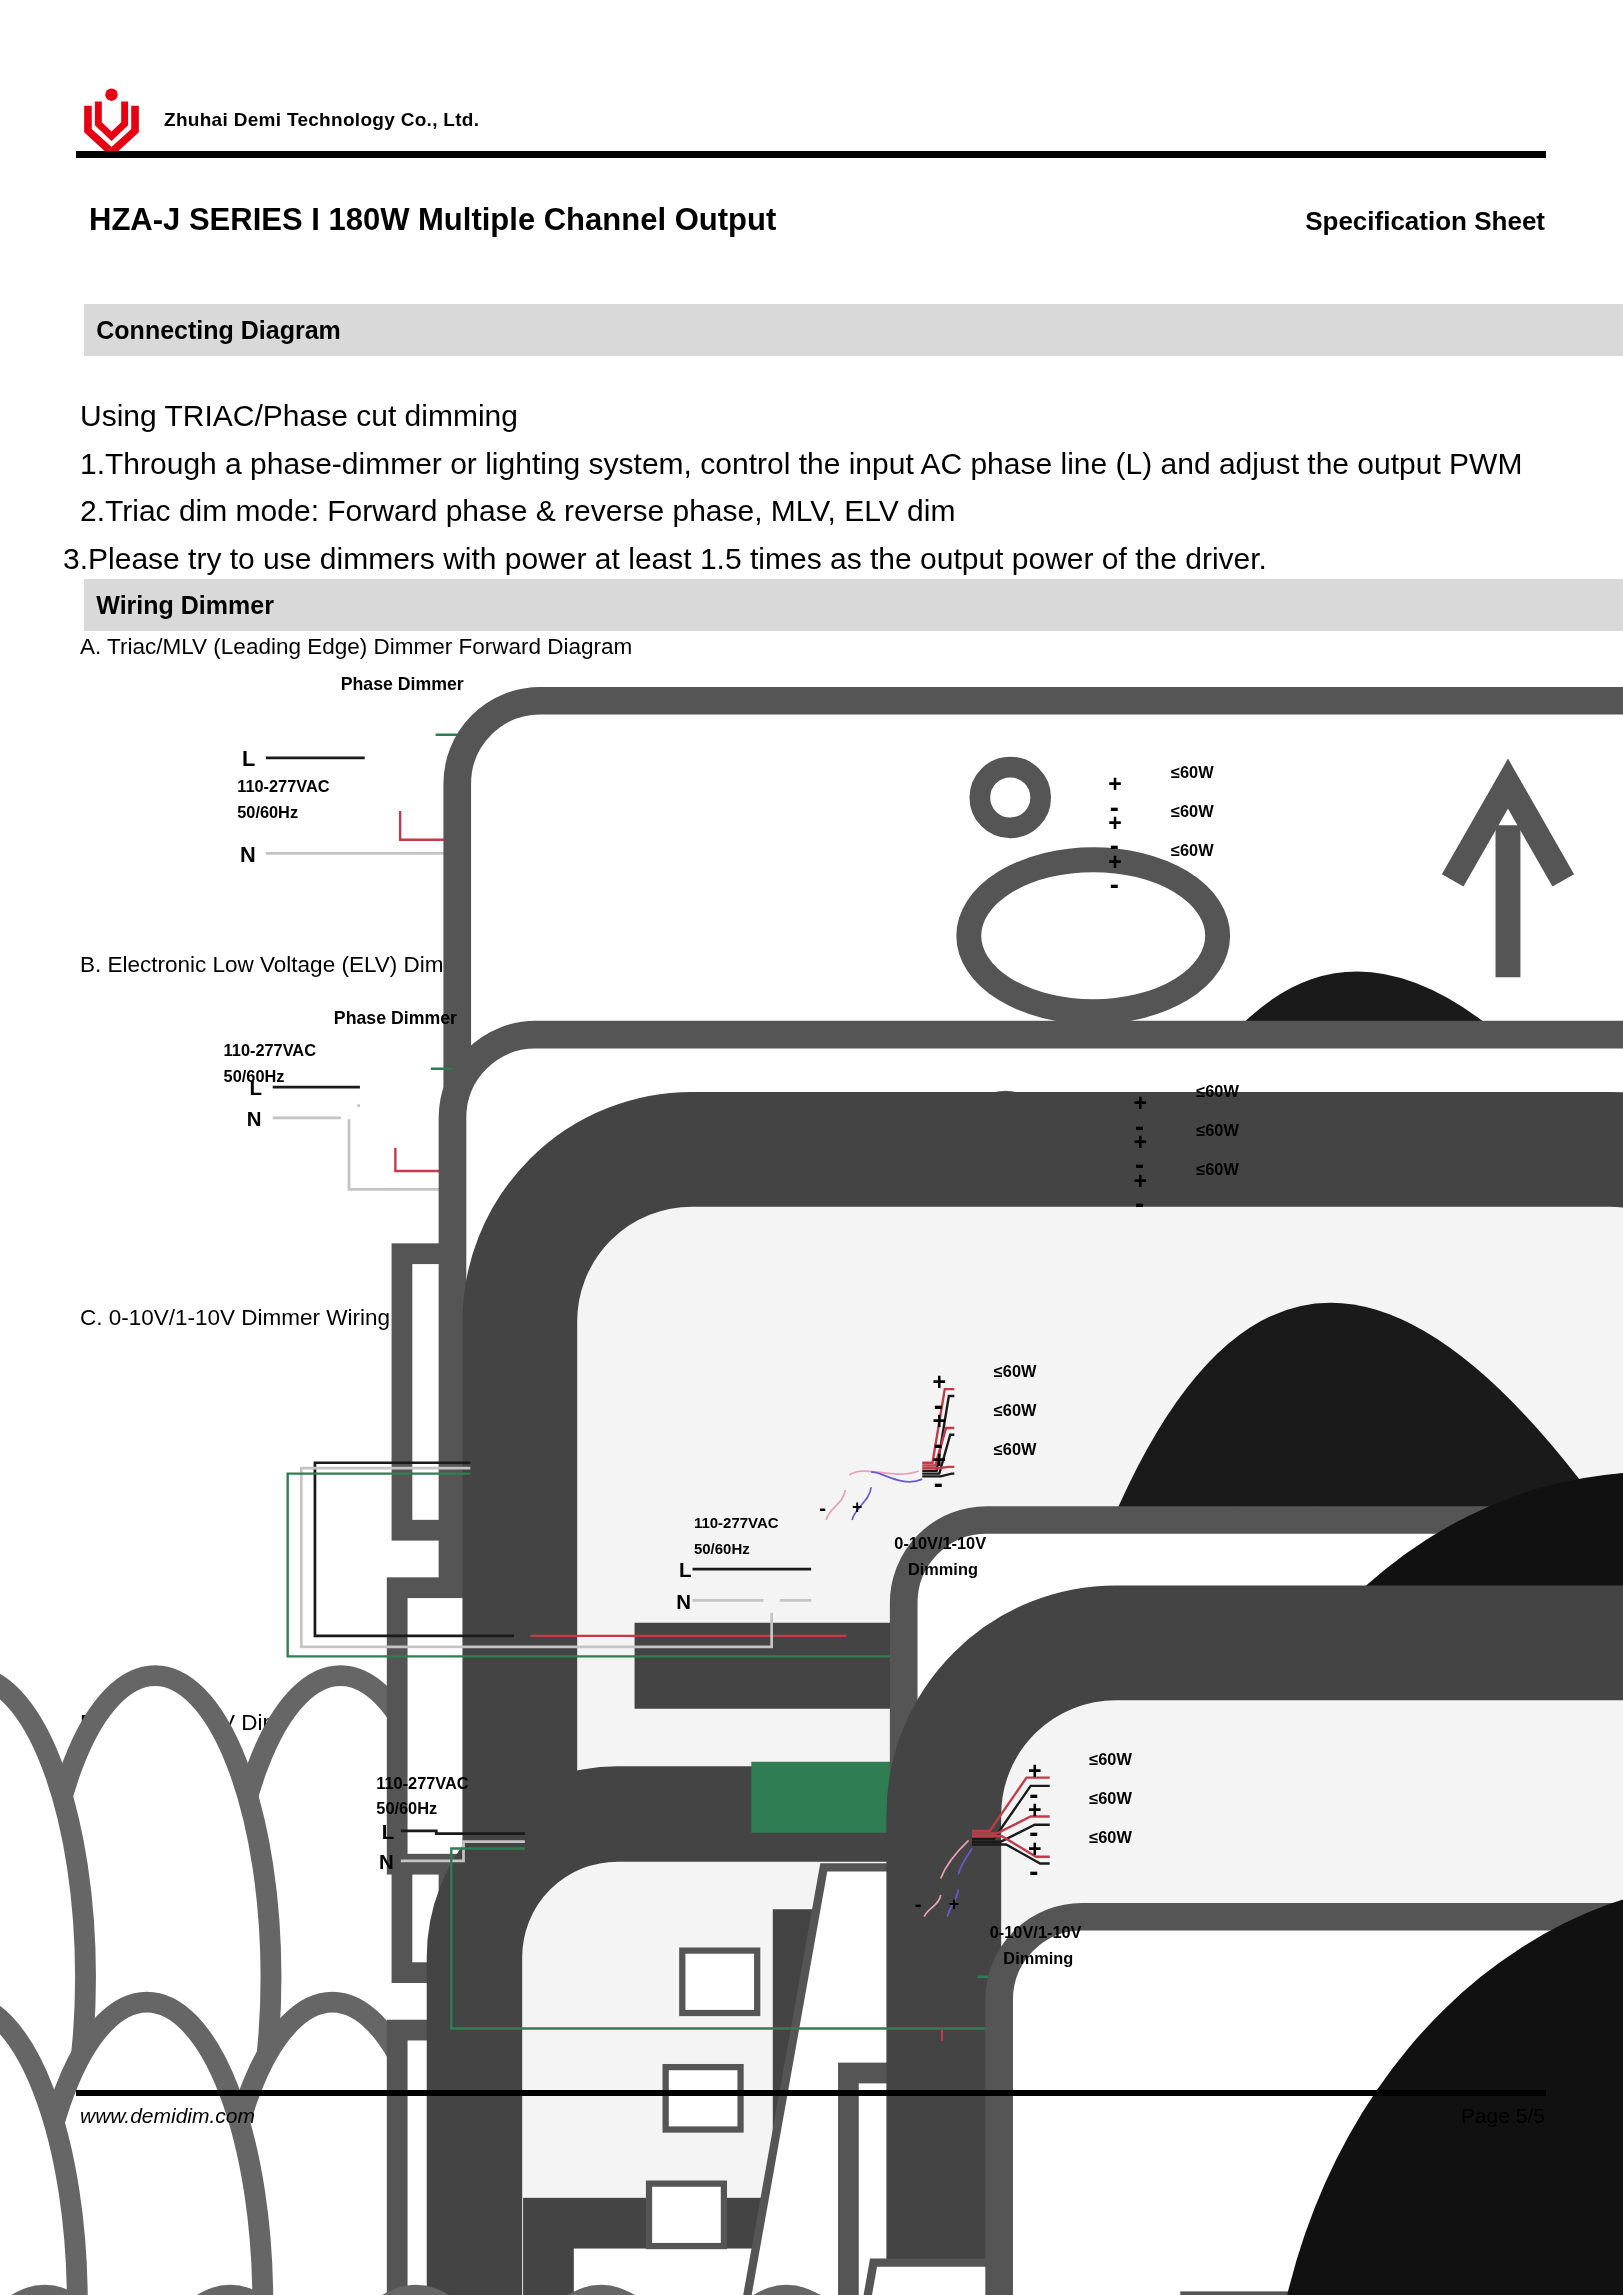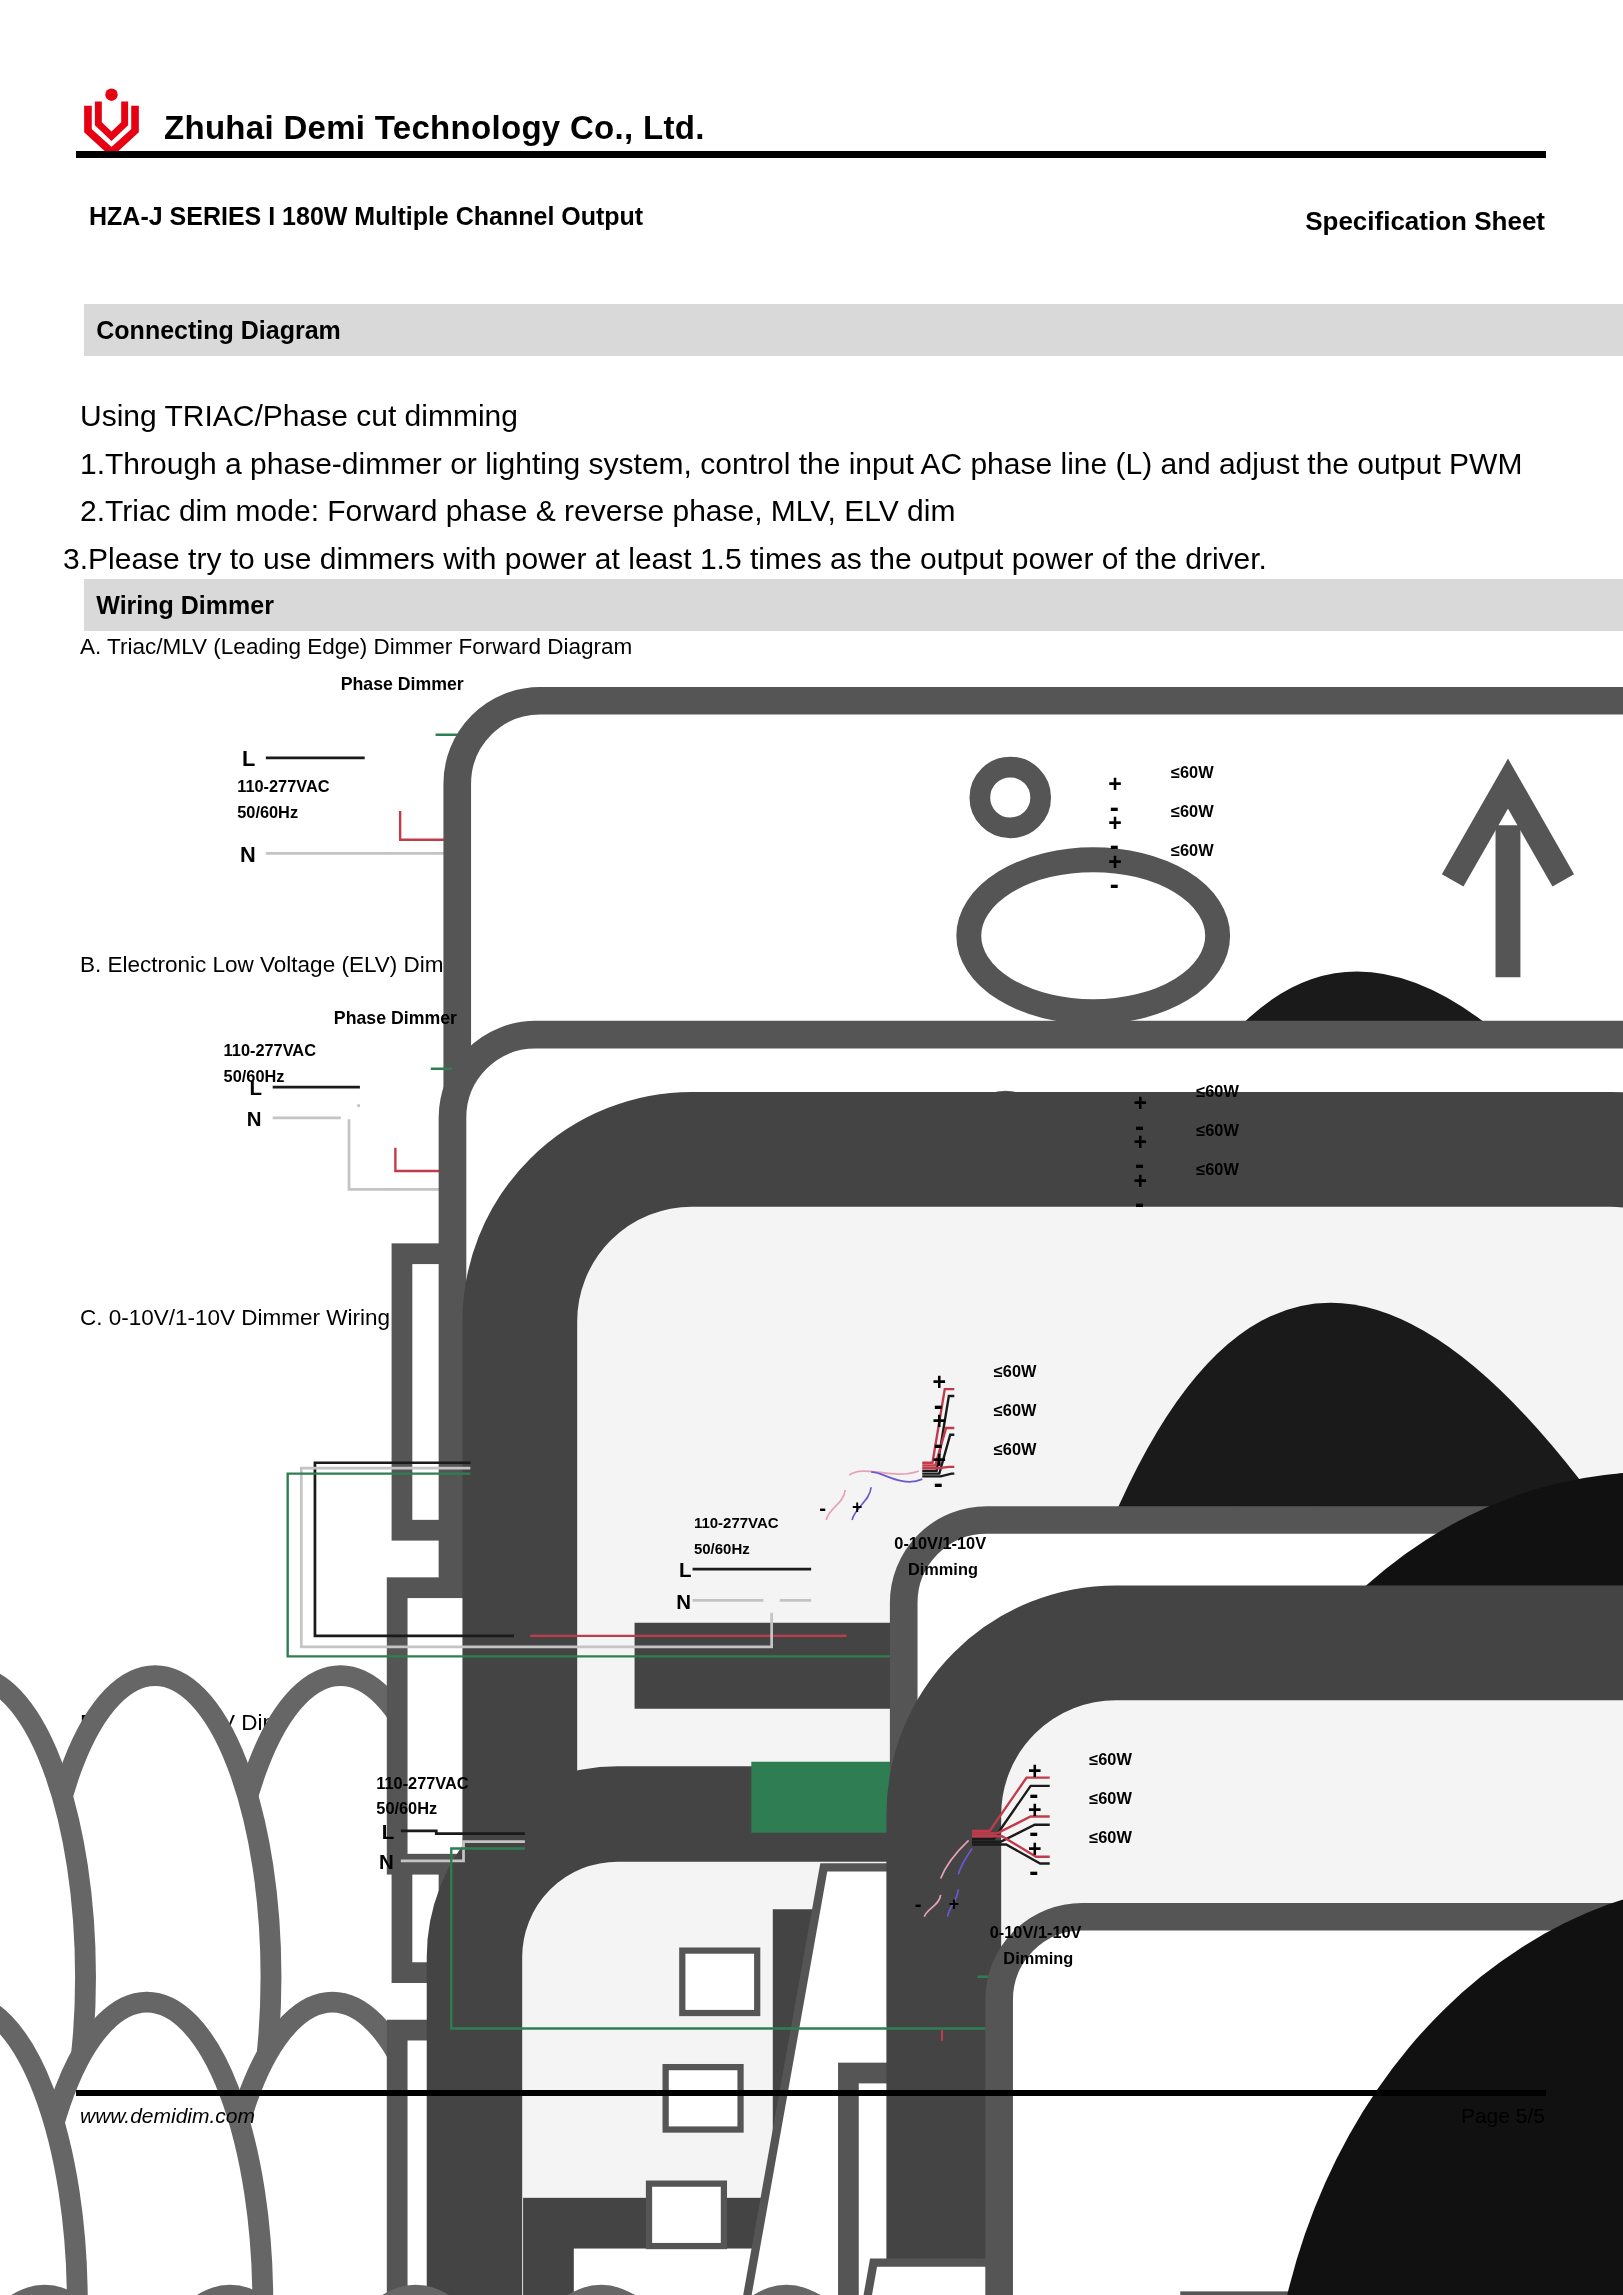--- a/index.html
+++ b/index.html
@@ -1,20 +1,20 @@
 <!DOCTYPE html>
 <html style="font-size:11px"><head>
 <meta charset="utf-8">
 <style>
   html,body{margin:0;padding:0;background:#ffffff;}
   body{width:1623px;height:2295px;position:relative;font-family:"Liberation Sans",sans-serif;color:#000;overflow:hidden;}
   .abs{position:absolute;}
   .rule{background:#000;}
-  .company{font-size:33px;font-weight:bold;letter-spacing:0.3px;}
-  .title-main{font-size:25px;font-weight:bold;text-align:right;}
+  .company{font-size:19px;font-weight:bold;letter-spacing:0.3px;}
+  .title-main{font-size:31px;font-weight:bold;text-align:right;}
   .title-sub{font-size:26px;font-weight:bold;}
   .bar{background:#d9d9d9;width:1591px;height:52px;display:flex;align-items:center;padding-left:12.3px;box-sizing:border-box;font-size:25px;font-weight:bold;margin-left:8px;}
   .ptext{font-size:30px;white-space:nowrap;}
   .dheading{font-size:22.5px;white-space:nowrap;}
   .footer-text{font-size:21px;}
   svg text{font-family:"Liberation Sans",sans-serif;}
   #diagram-layer{position:absolute;left:0;top:0;pointer-events:none;}
 </style>
 </head>
 <body>

